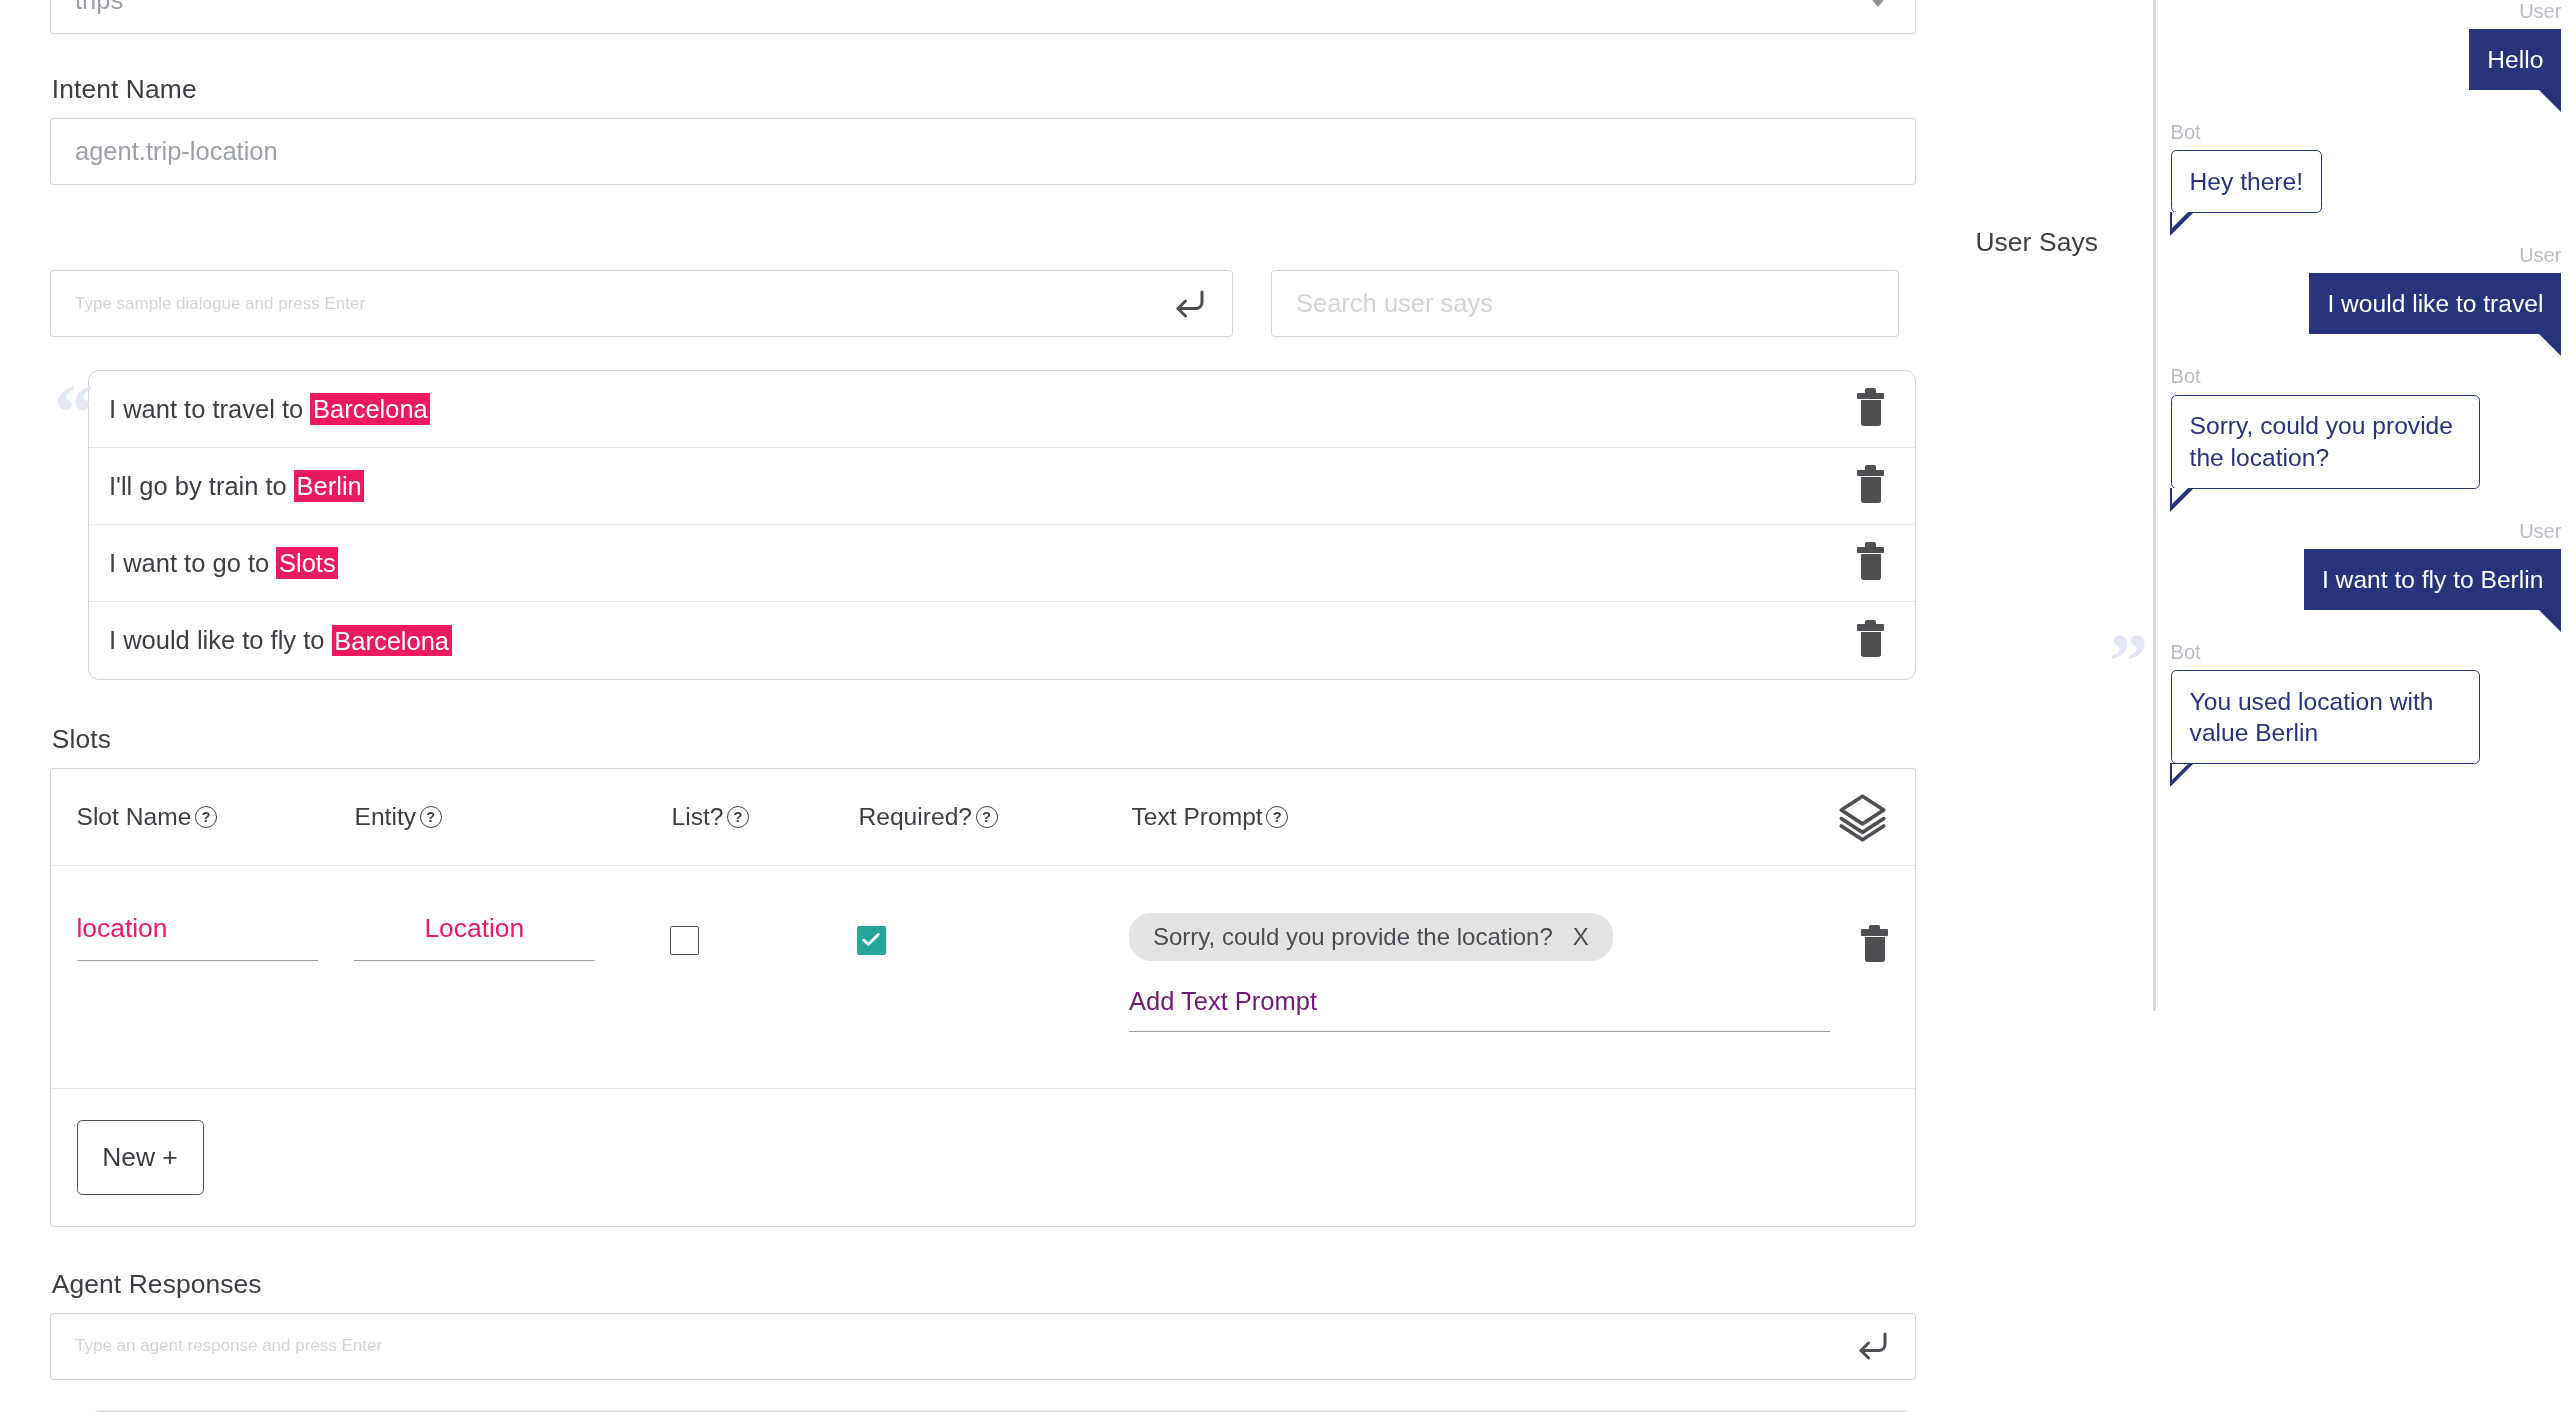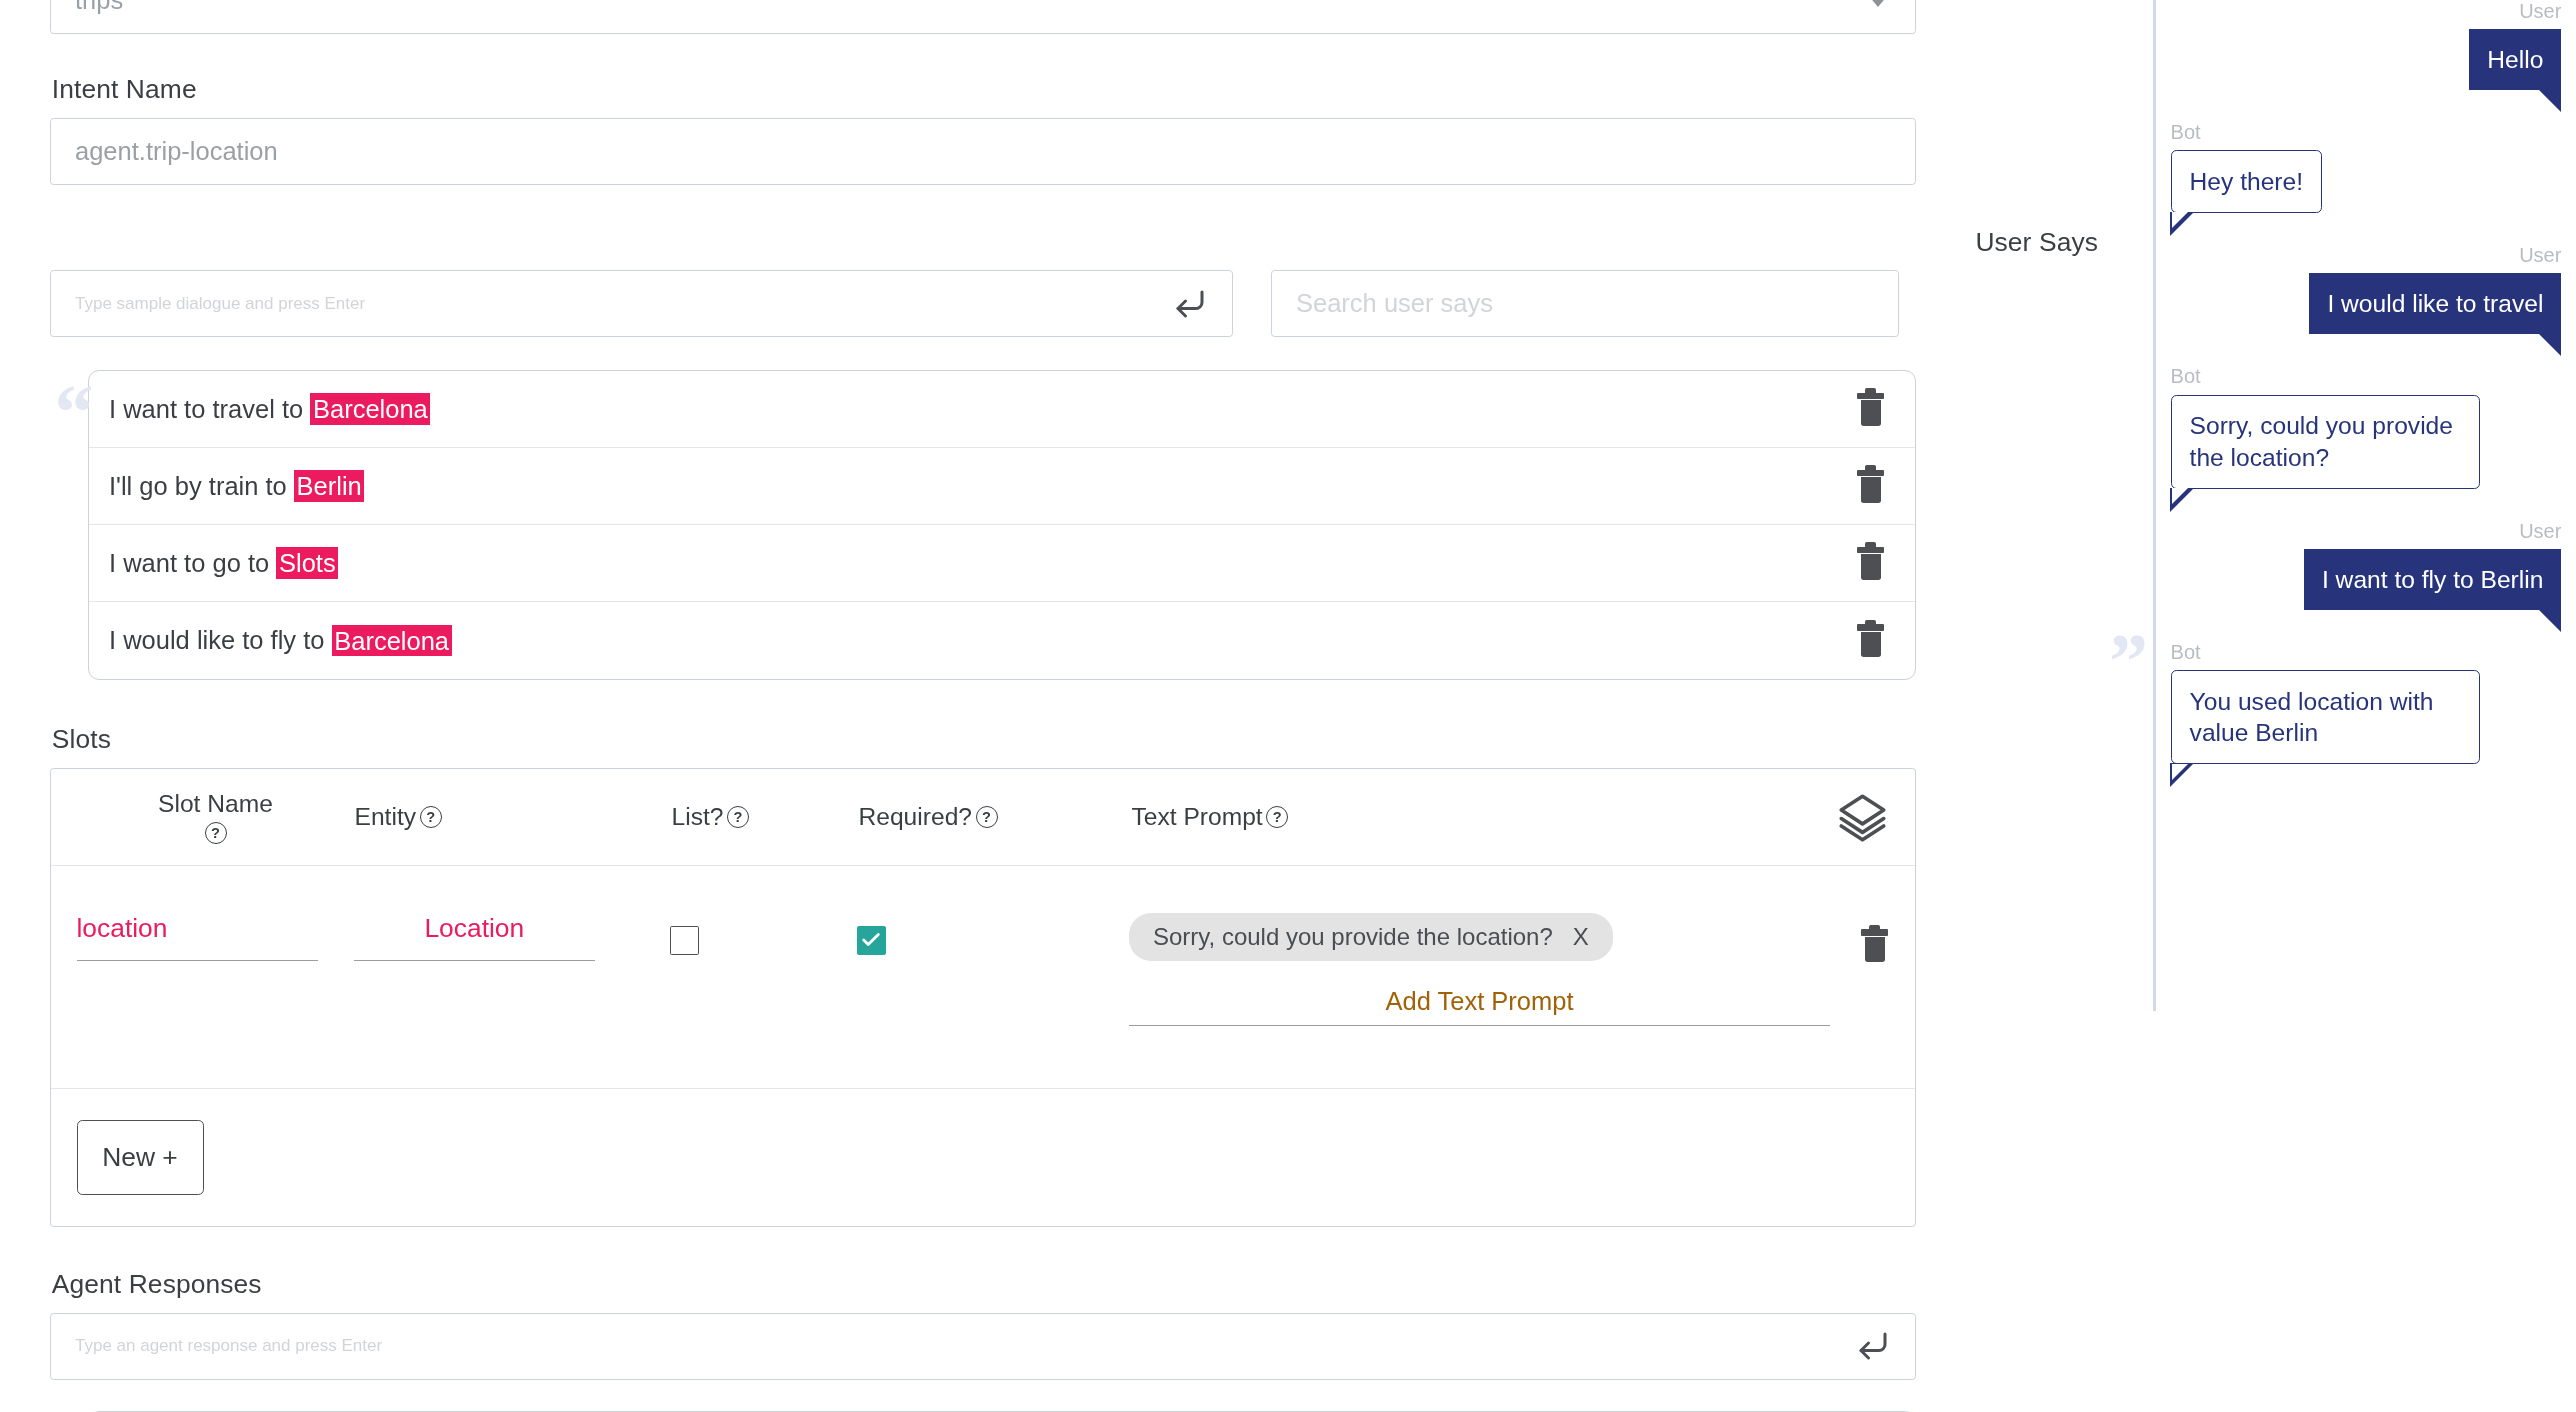--- a/index.html
+++ b/index.html
@@ -186,21 +186,21 @@
     align-items: center;
     justify-content: center;
     width: 20px; height: 20px;
     border: 1.8px solid #3b3f44;
     border-radius: 50%;
     font-size: 14.6px;
     font-weight: 700;
     color: #3b3f44;
     line-height: 1;
   }
-  .col-slotname { width: 278px; flex-direction: column; }
+  .col-slotname { width: 278px; }
   .col-entity   { width: 273px; text-align: center; }
   .col-list     { width: 187px; margin-left: 44px; }
   .col-required { width: 273px; }
   .col-prompt   { flex: 1; }
   .layers-icon { width: 51px; height: 51px; color: #4d4f53; margin-left: auto; }
 
   .slots-row {
     display: flex;
     align-items: flex-start;
     padding: 47px 27px 38px 25.5px;
@@ -242,24 +242,23 @@
     border-radius: 22px;
     padding: 10px 24px;
     font-size: 24px;
     margin-bottom: 25.5px;
   }
   .chip .x { font-size: 24px; color: #4a4d52; cursor: pointer; }
   .prompt-underline {
     box-sizing: border-box;
     width: 701px;
     border-bottom: 0.9px solid #9a9da3;
-    padding-bottom: 9px;
+    padding-bottom: 15px;
     font-size: 25.5px;
-    color: #a16207;
-    text-align: center;
+    color: #701a75;
   }
 
   .slots-footer { padding: 31px 25.5px; }
   .new-btn {
     box-sizing: border-box;
     display: inline-flex;
     align-items: center;
     justify-content: center;
     min-width: 127px;
     height: 75px;

